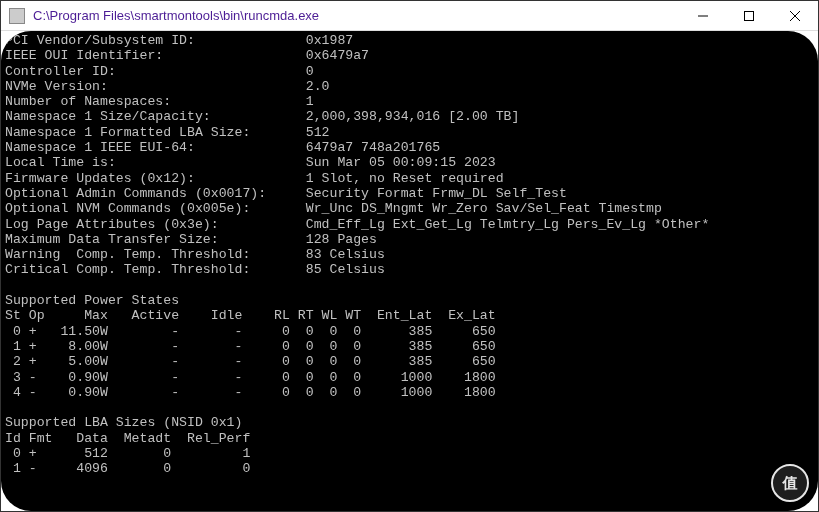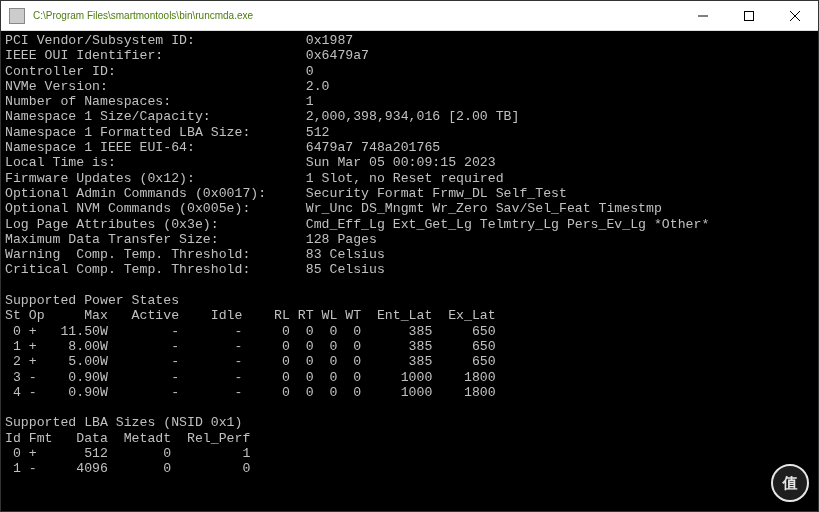--- a/index.html
+++ b/index.html
@@ -19,35 +19,35 @@
     height: 30px;
     background: #fff;
     display: flex; align-items: center;
     border-bottom: 1px solid #ddd;
   }
   .titlebar .icon {
     width: 16px; height: 16px; margin: 0 8px;
     background: #ccc; border: 1px solid #888;
   }
   .titlebar .title {
-    flex: 1; font-size: 10px; color: #4d7c0f;
+    flex: 1; font-size: 13px; color: #4c1d95;
   }
   .titlebar .controls { display: flex; }
   .titlebar .ctrl {
     width: 46px; height: 30px;
     display: flex; align-items: center; justify-content: center;
     color: #000;
   }
   .titlebar .ctrl svg { width: 10px; height: 10px; stroke: currentColor; stroke-width: 1; fill: none; }
   .terminal {
     flex: 1; background: #000; color: #c0c0c0;
     font-family: "Consolas", "Courier New", monospace;
     font-size: 13.2px; line-height: 15.3px;
     padding: 2px 4px;
-    white-space: pre; overflow: hidden;
+    white-space: pre; overflow: hidden; border-radius: 30px;
   }
   .watermark {
     position: absolute; right: 10px; bottom: 10px;
     display: flex; align-items: center; gap: 6px;
     color: #fff; opacity: 0.9;
     pointer-events: none;
   }
   .watermark .badge {
     width: 38px; height: 38px; border-radius: 50%;
     background: #222; border: 2px solid #fff;

